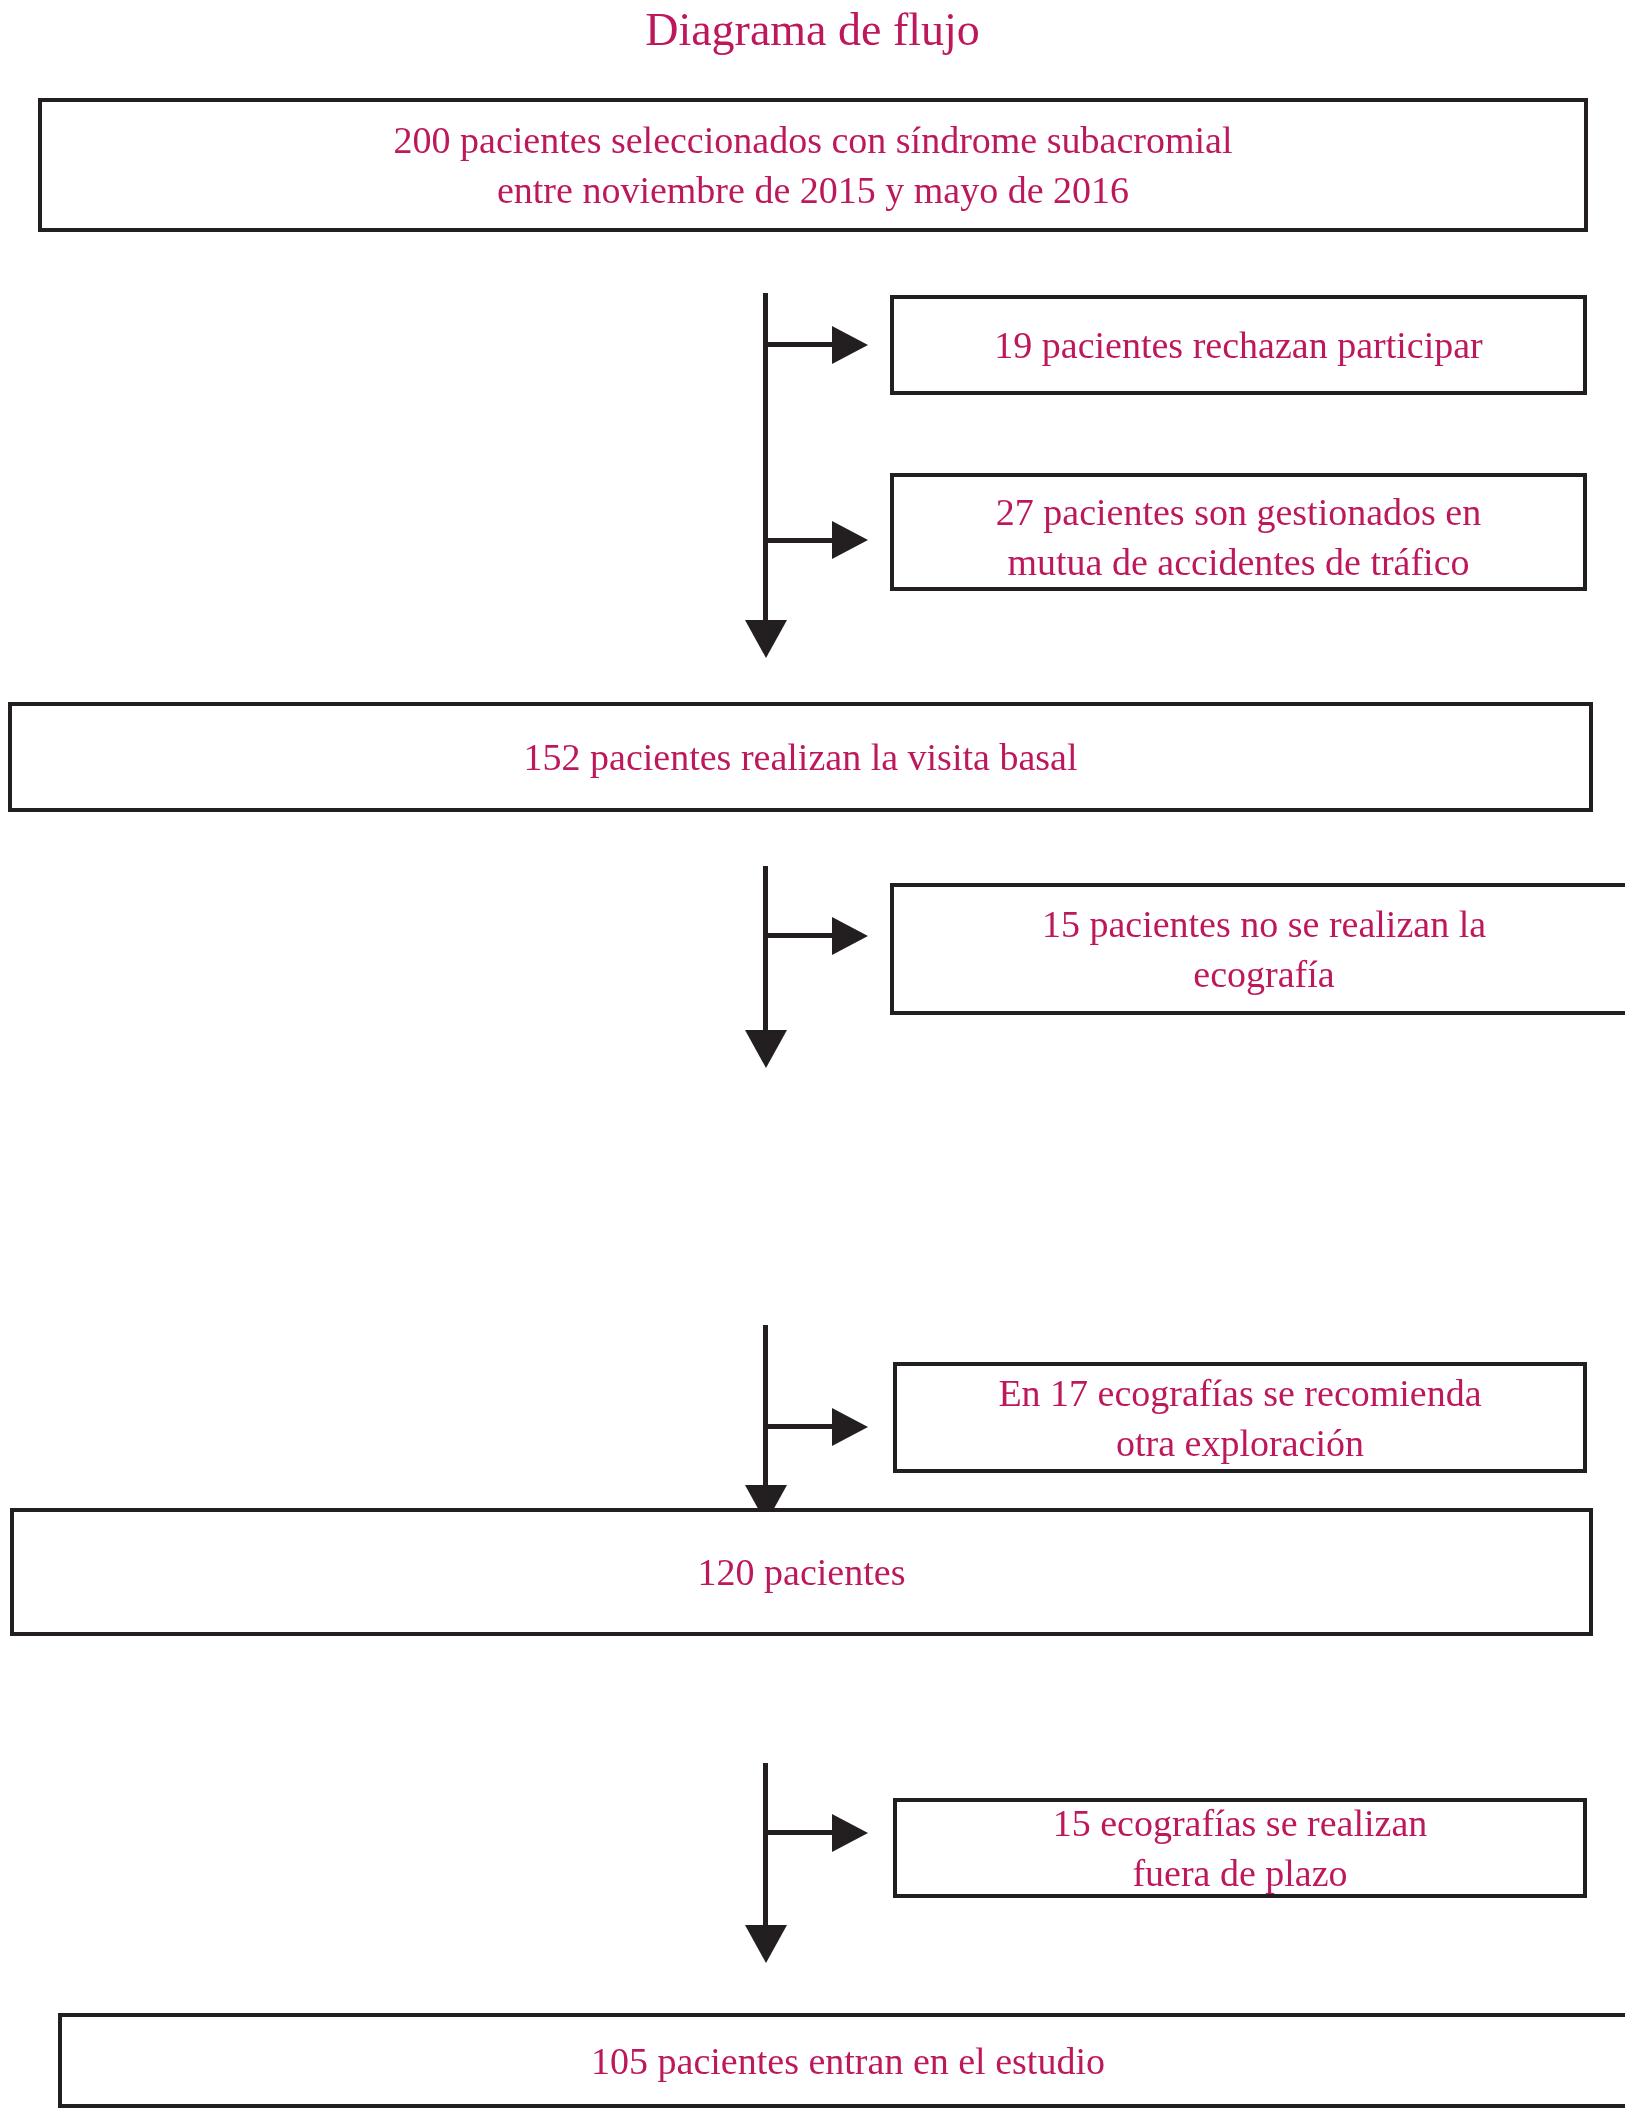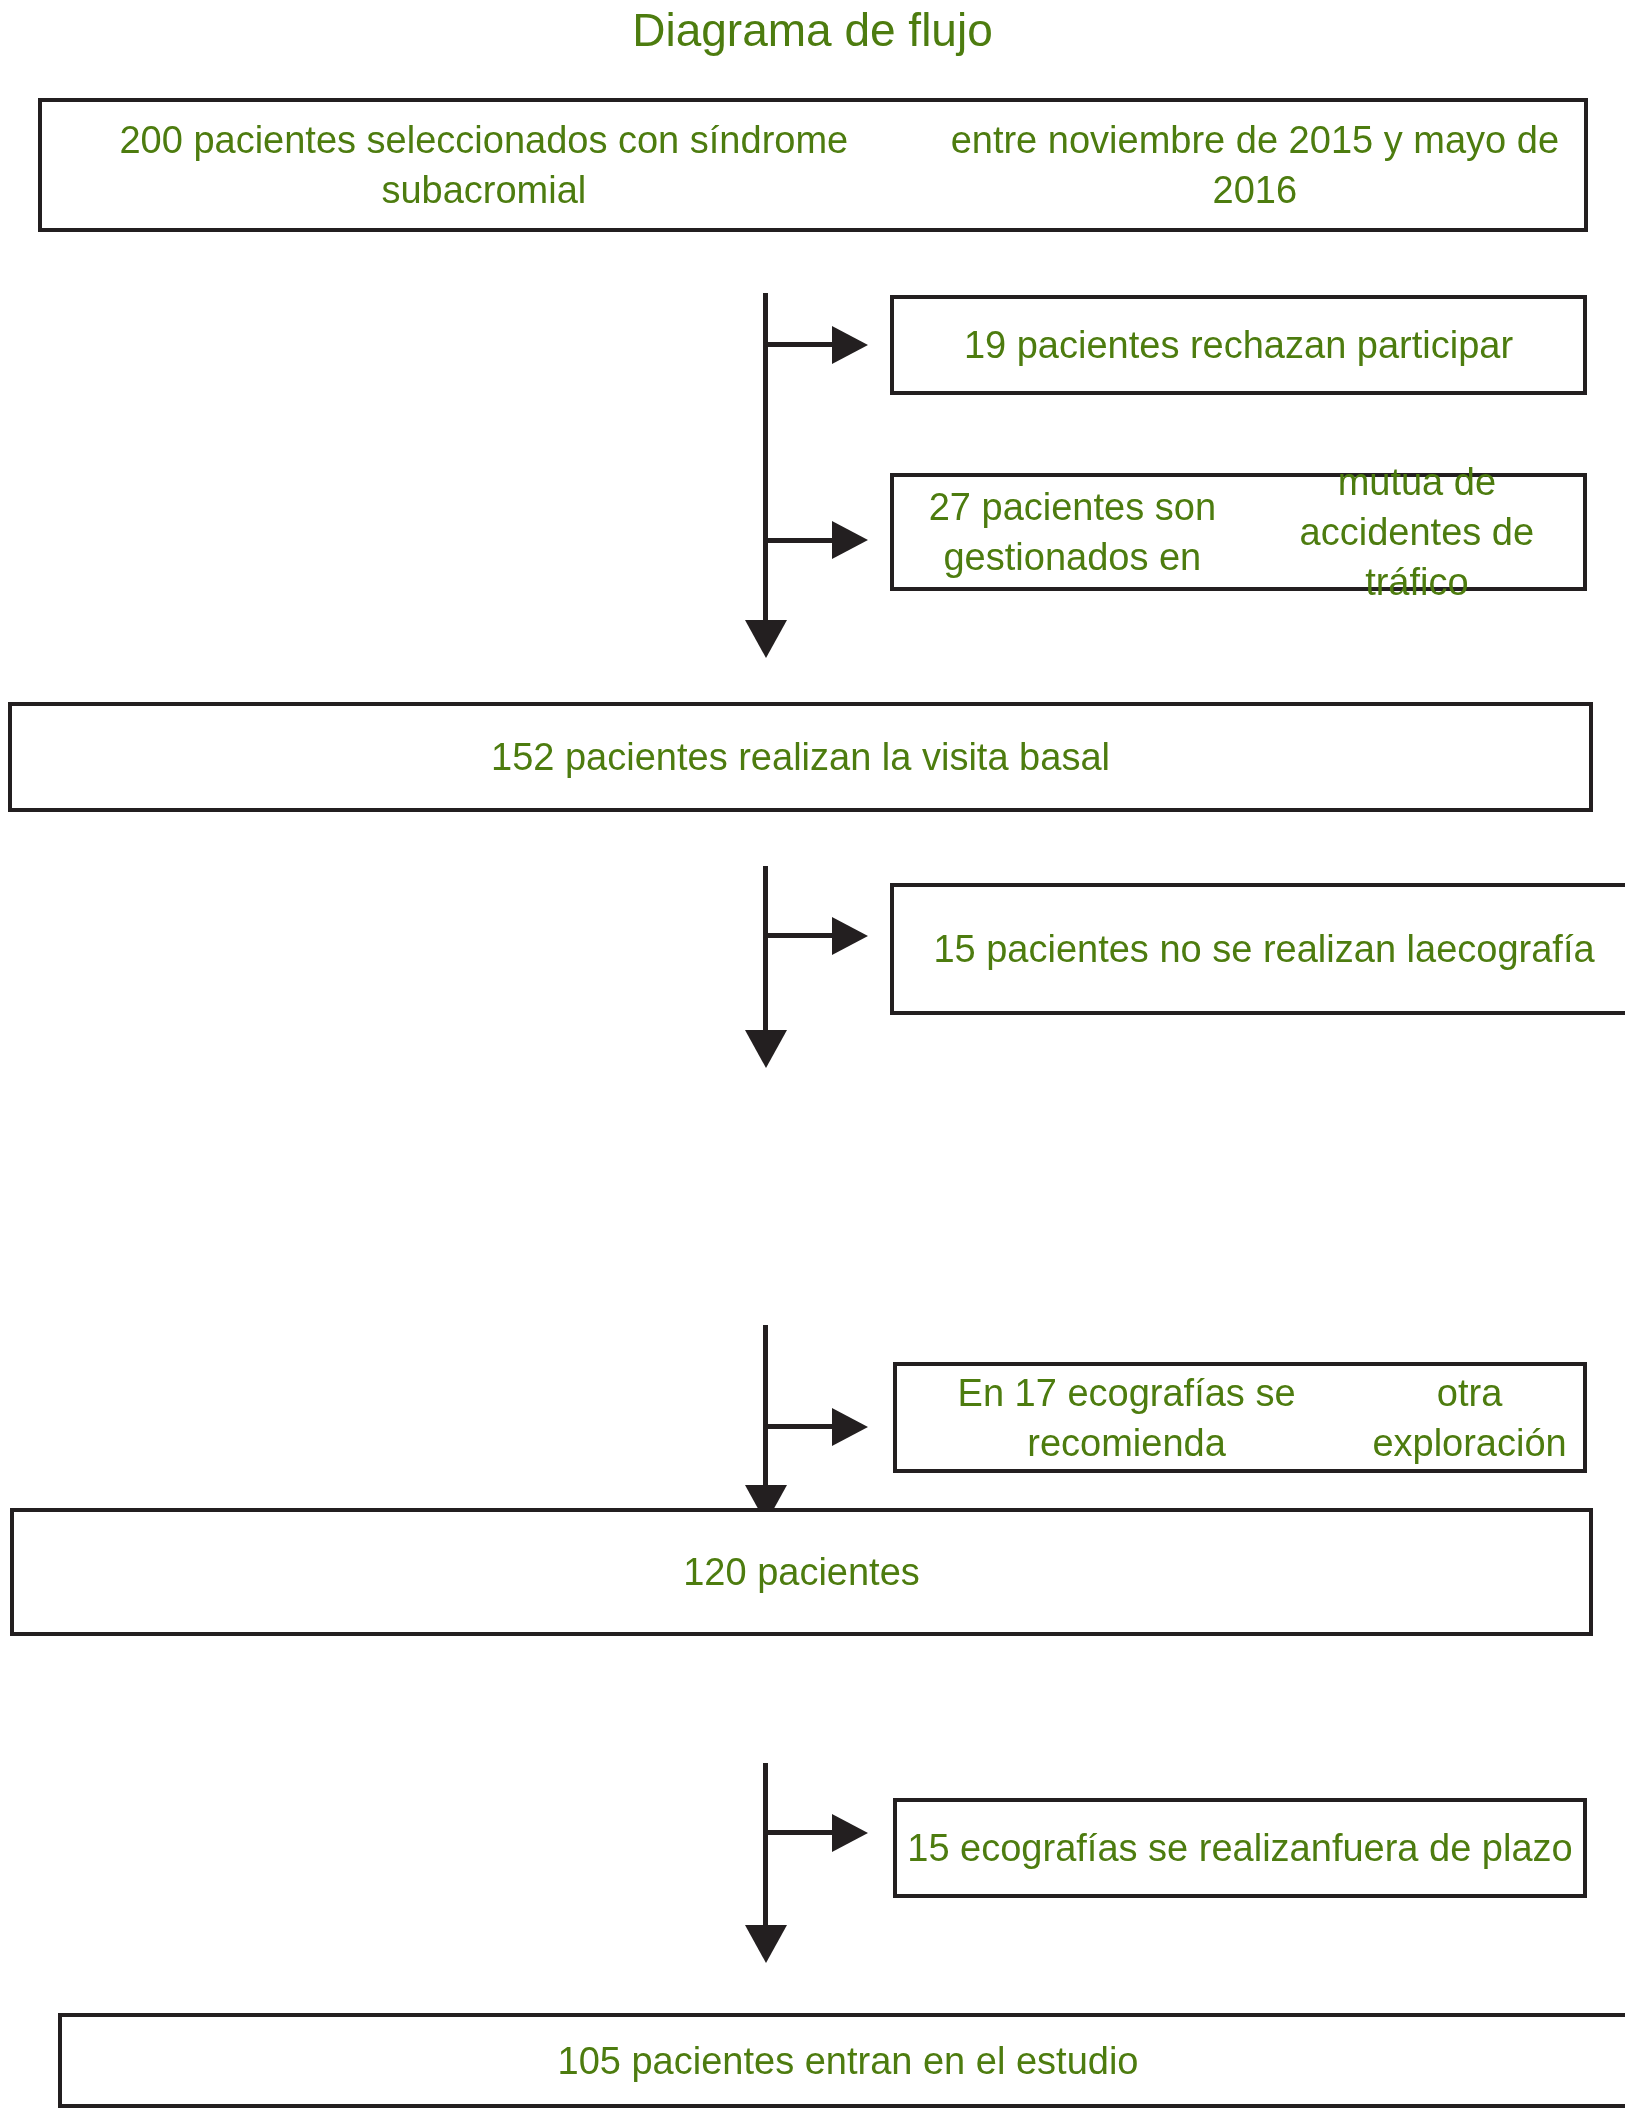--- a/index.html
+++ b/index.html
@@ -5,41 +5,41 @@
   html, body {
     margin: 0;
     padding: 0;
     background: #ffffff;
   }
   .canvas {
     position: relative;
     width: 1625px;
     height: 2125px;
     background: #ffffff;
-    font-family: Liberation Sans, sans-serif;
-    color: #4d7c0f;
+    font-family: Liberation Serif, serif;
+    color: #be185d;
     overflow: hidden;
   }
   .title {
     position: absolute;
     top: 2px;
     left: 0;
     width: 100%;
     text-align: center;
     font-size: 46px;
     font-weight: 400;
     line-height: 56px;
   }
   .box {
     position: absolute;
     box-sizing: border-box;
     border: 4px solid #231f20;
     background: #ffffff;
     display: flex;
-    flex-direction: row;
+    flex-direction: column;
     justify-content: center;
     align-items: center;
     text-align: center;
     font-size: 38px;
     line-height: 50px;
   }
   
   .box-main-1 { left: 38px;  top: 98px;   width: 1550px; height: 134px; }
   .box-main-2 { left: 8px;   top: 702px;  width: 1585px; height: 110px;  }
   .box-main-3 { left: 12px;  top: 1195px; width: 1580px; height: 102px; }

